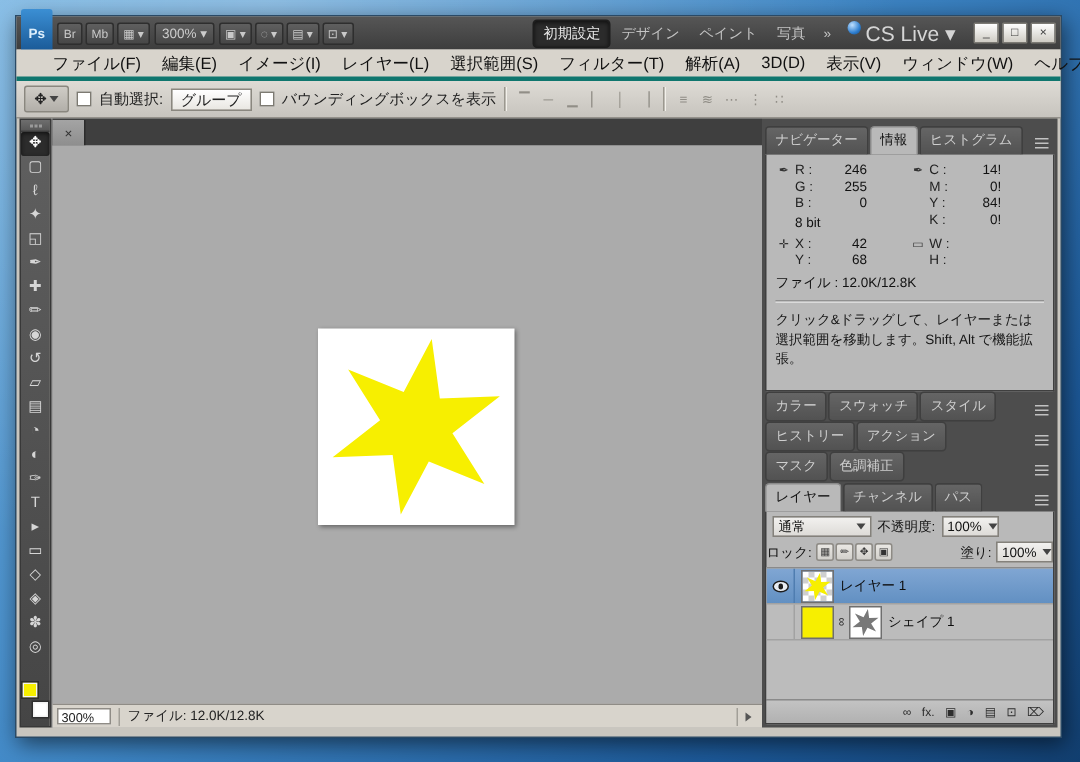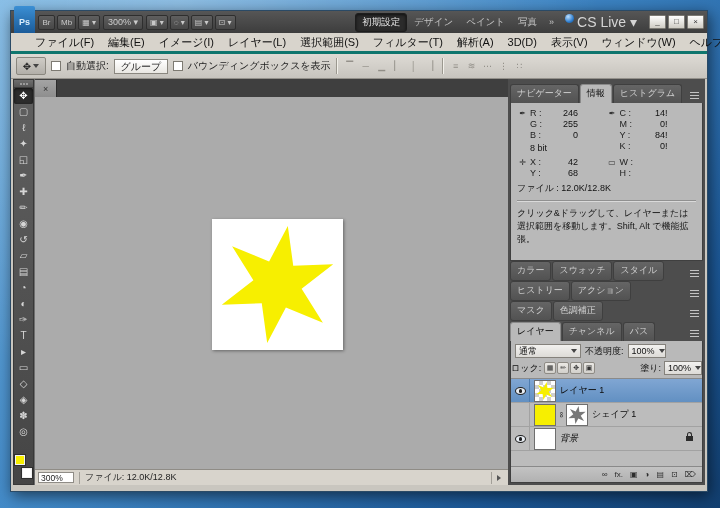--- a/index.html
+++ b/index.html
@@ -527,28 +527,20 @@
               <span class="eye-cell"></span>
               <span class="thumb" style="background: rgb(247, 239, 0);"></span>
               <span class="linkico">∞</span>
               <span class="thumb">
                 <svg viewBox="0 0 100 100">
                     <use href="#star6" class="mask-star"></use>
                   </svg>
               </span>
               <span class="layer-name">シェイプ 1</span>
             </div>
-            <div class="layer-row">
-              <span class="eye-cell">
-                  <span class="eye"></span>
-                </span>
-              <span class="thumb"></span>
-              <span class="layer-name italic">背景</span>
-              <span class="lock"></span>
-            </div>
           </div>
           <div class="layer-bottom">
               <span class="lbico">∞</span>
               <span class="lbico">fx.</span>
               <span class="lbico">▣</span>
               <span class="lbico">◑</span>
               <span class="lbico">▤</span>
               <span class="lbico">⊡</span>
               <span class="lbico">⌦</span>
             </div>

